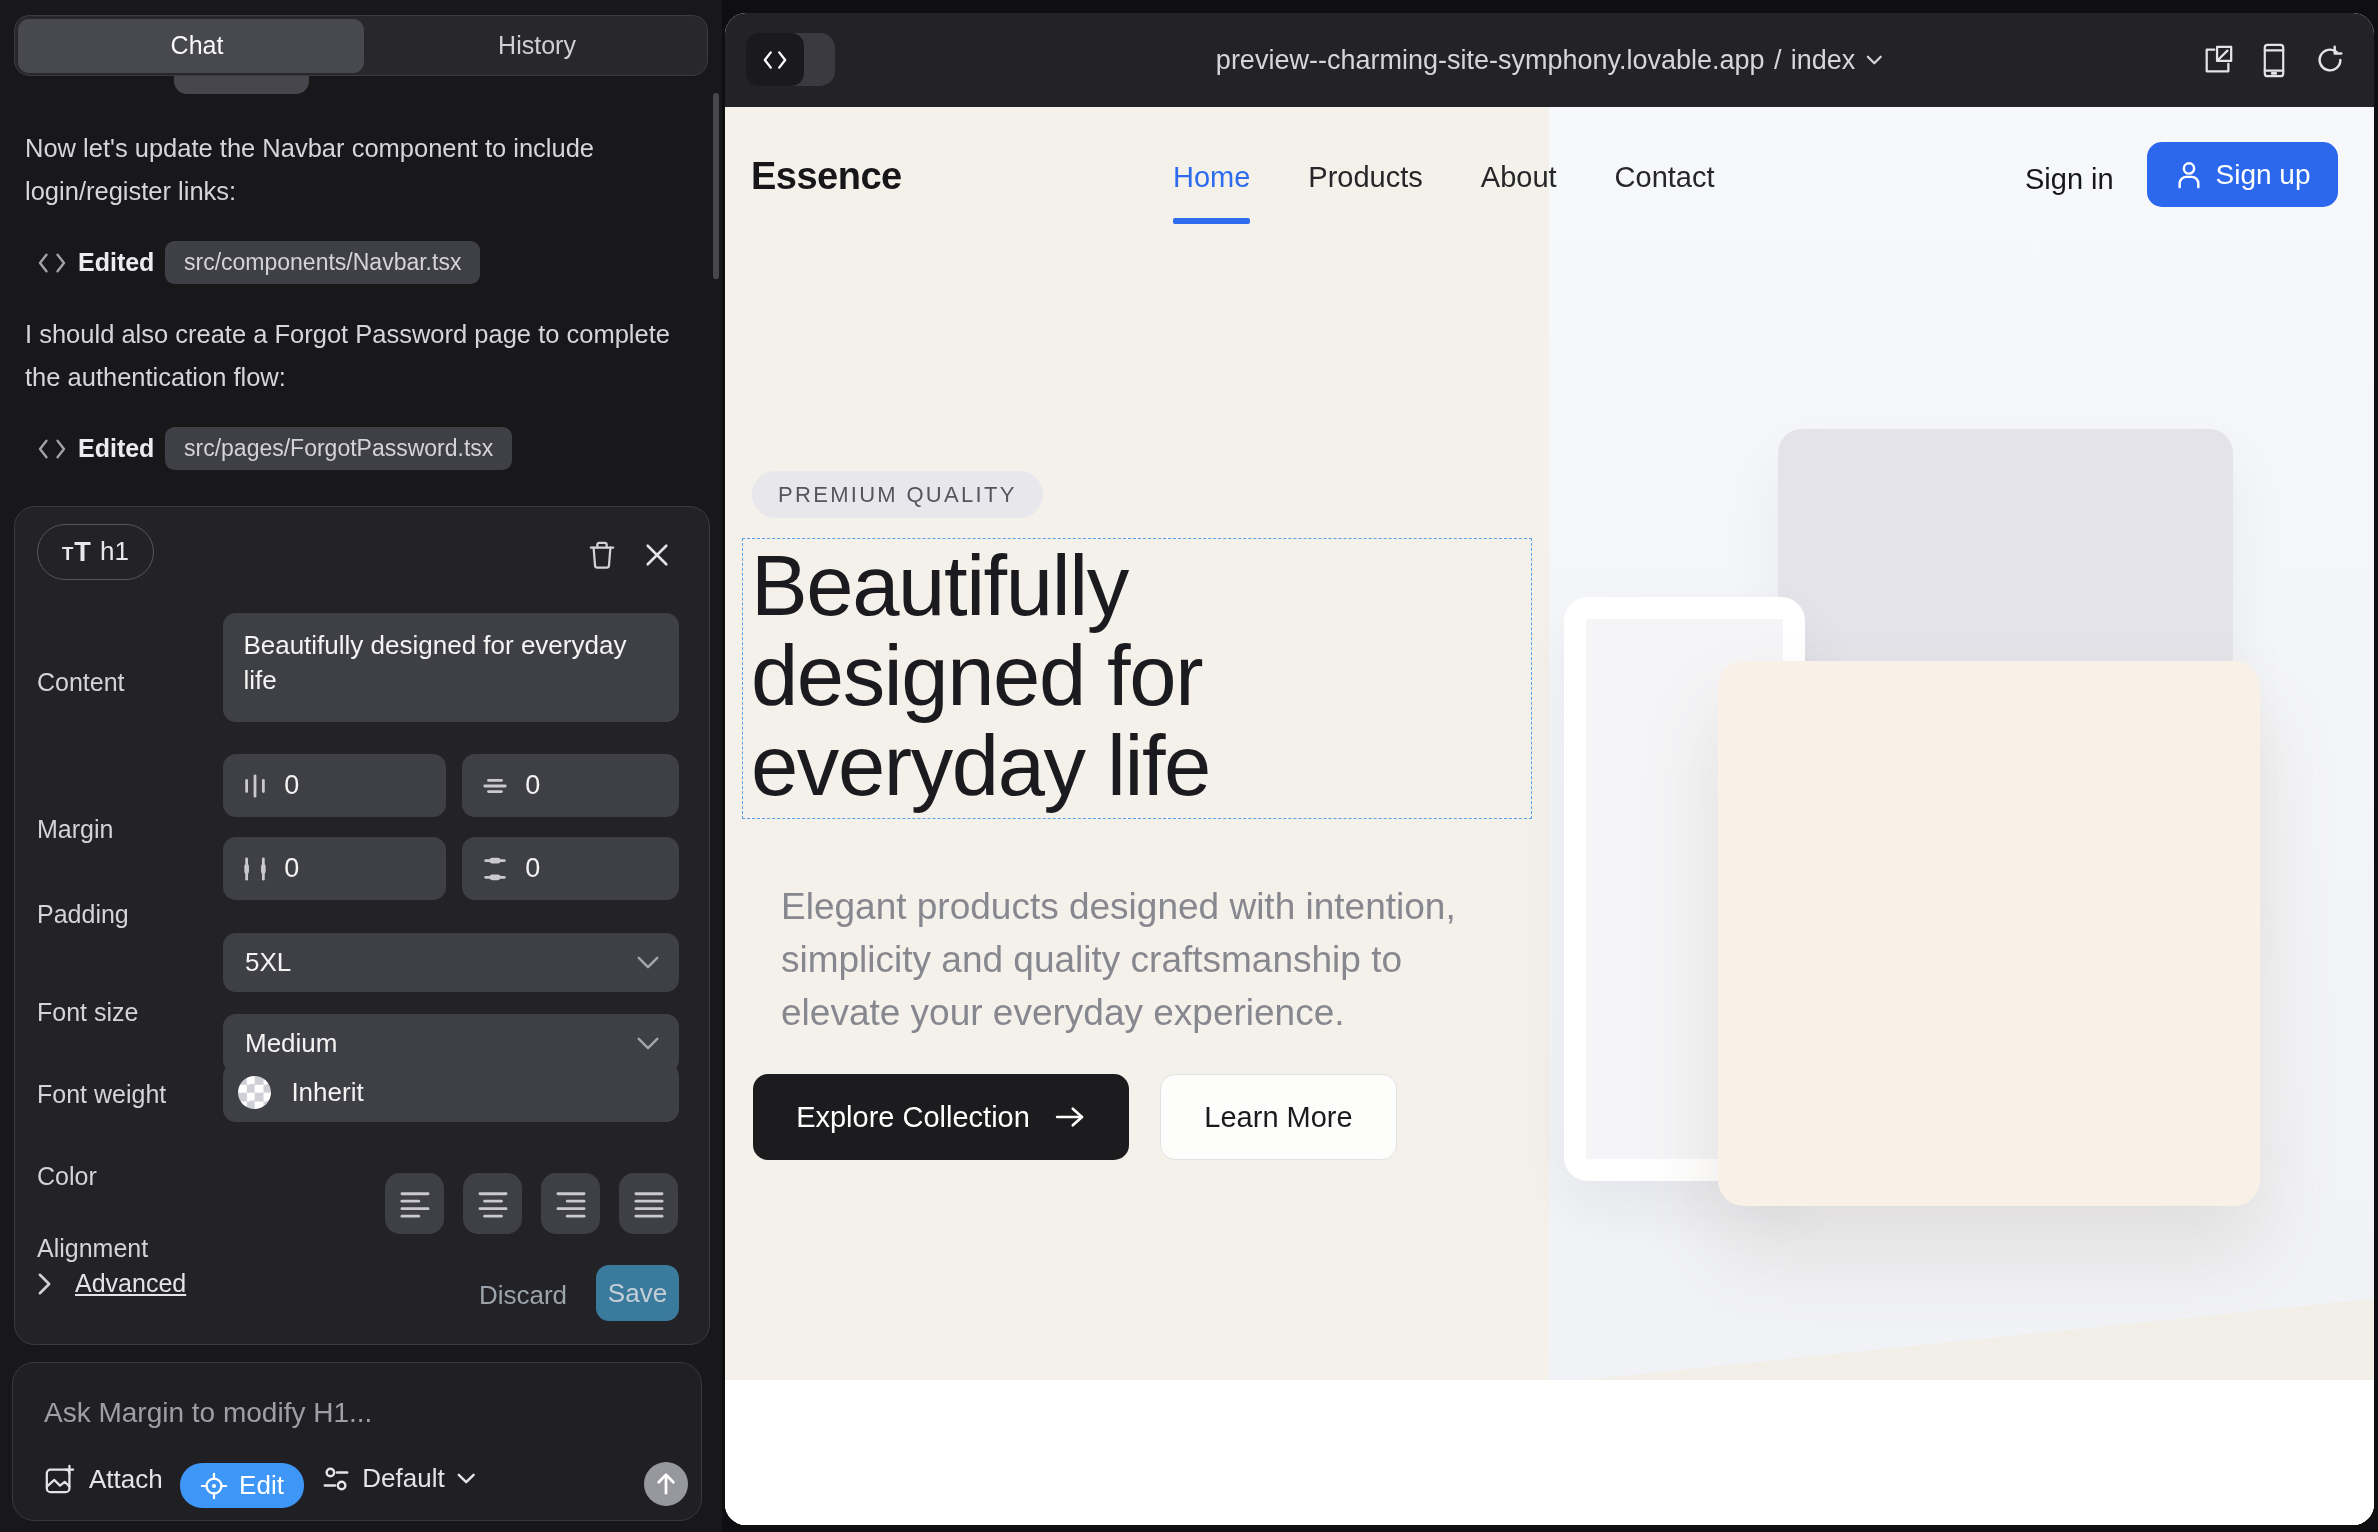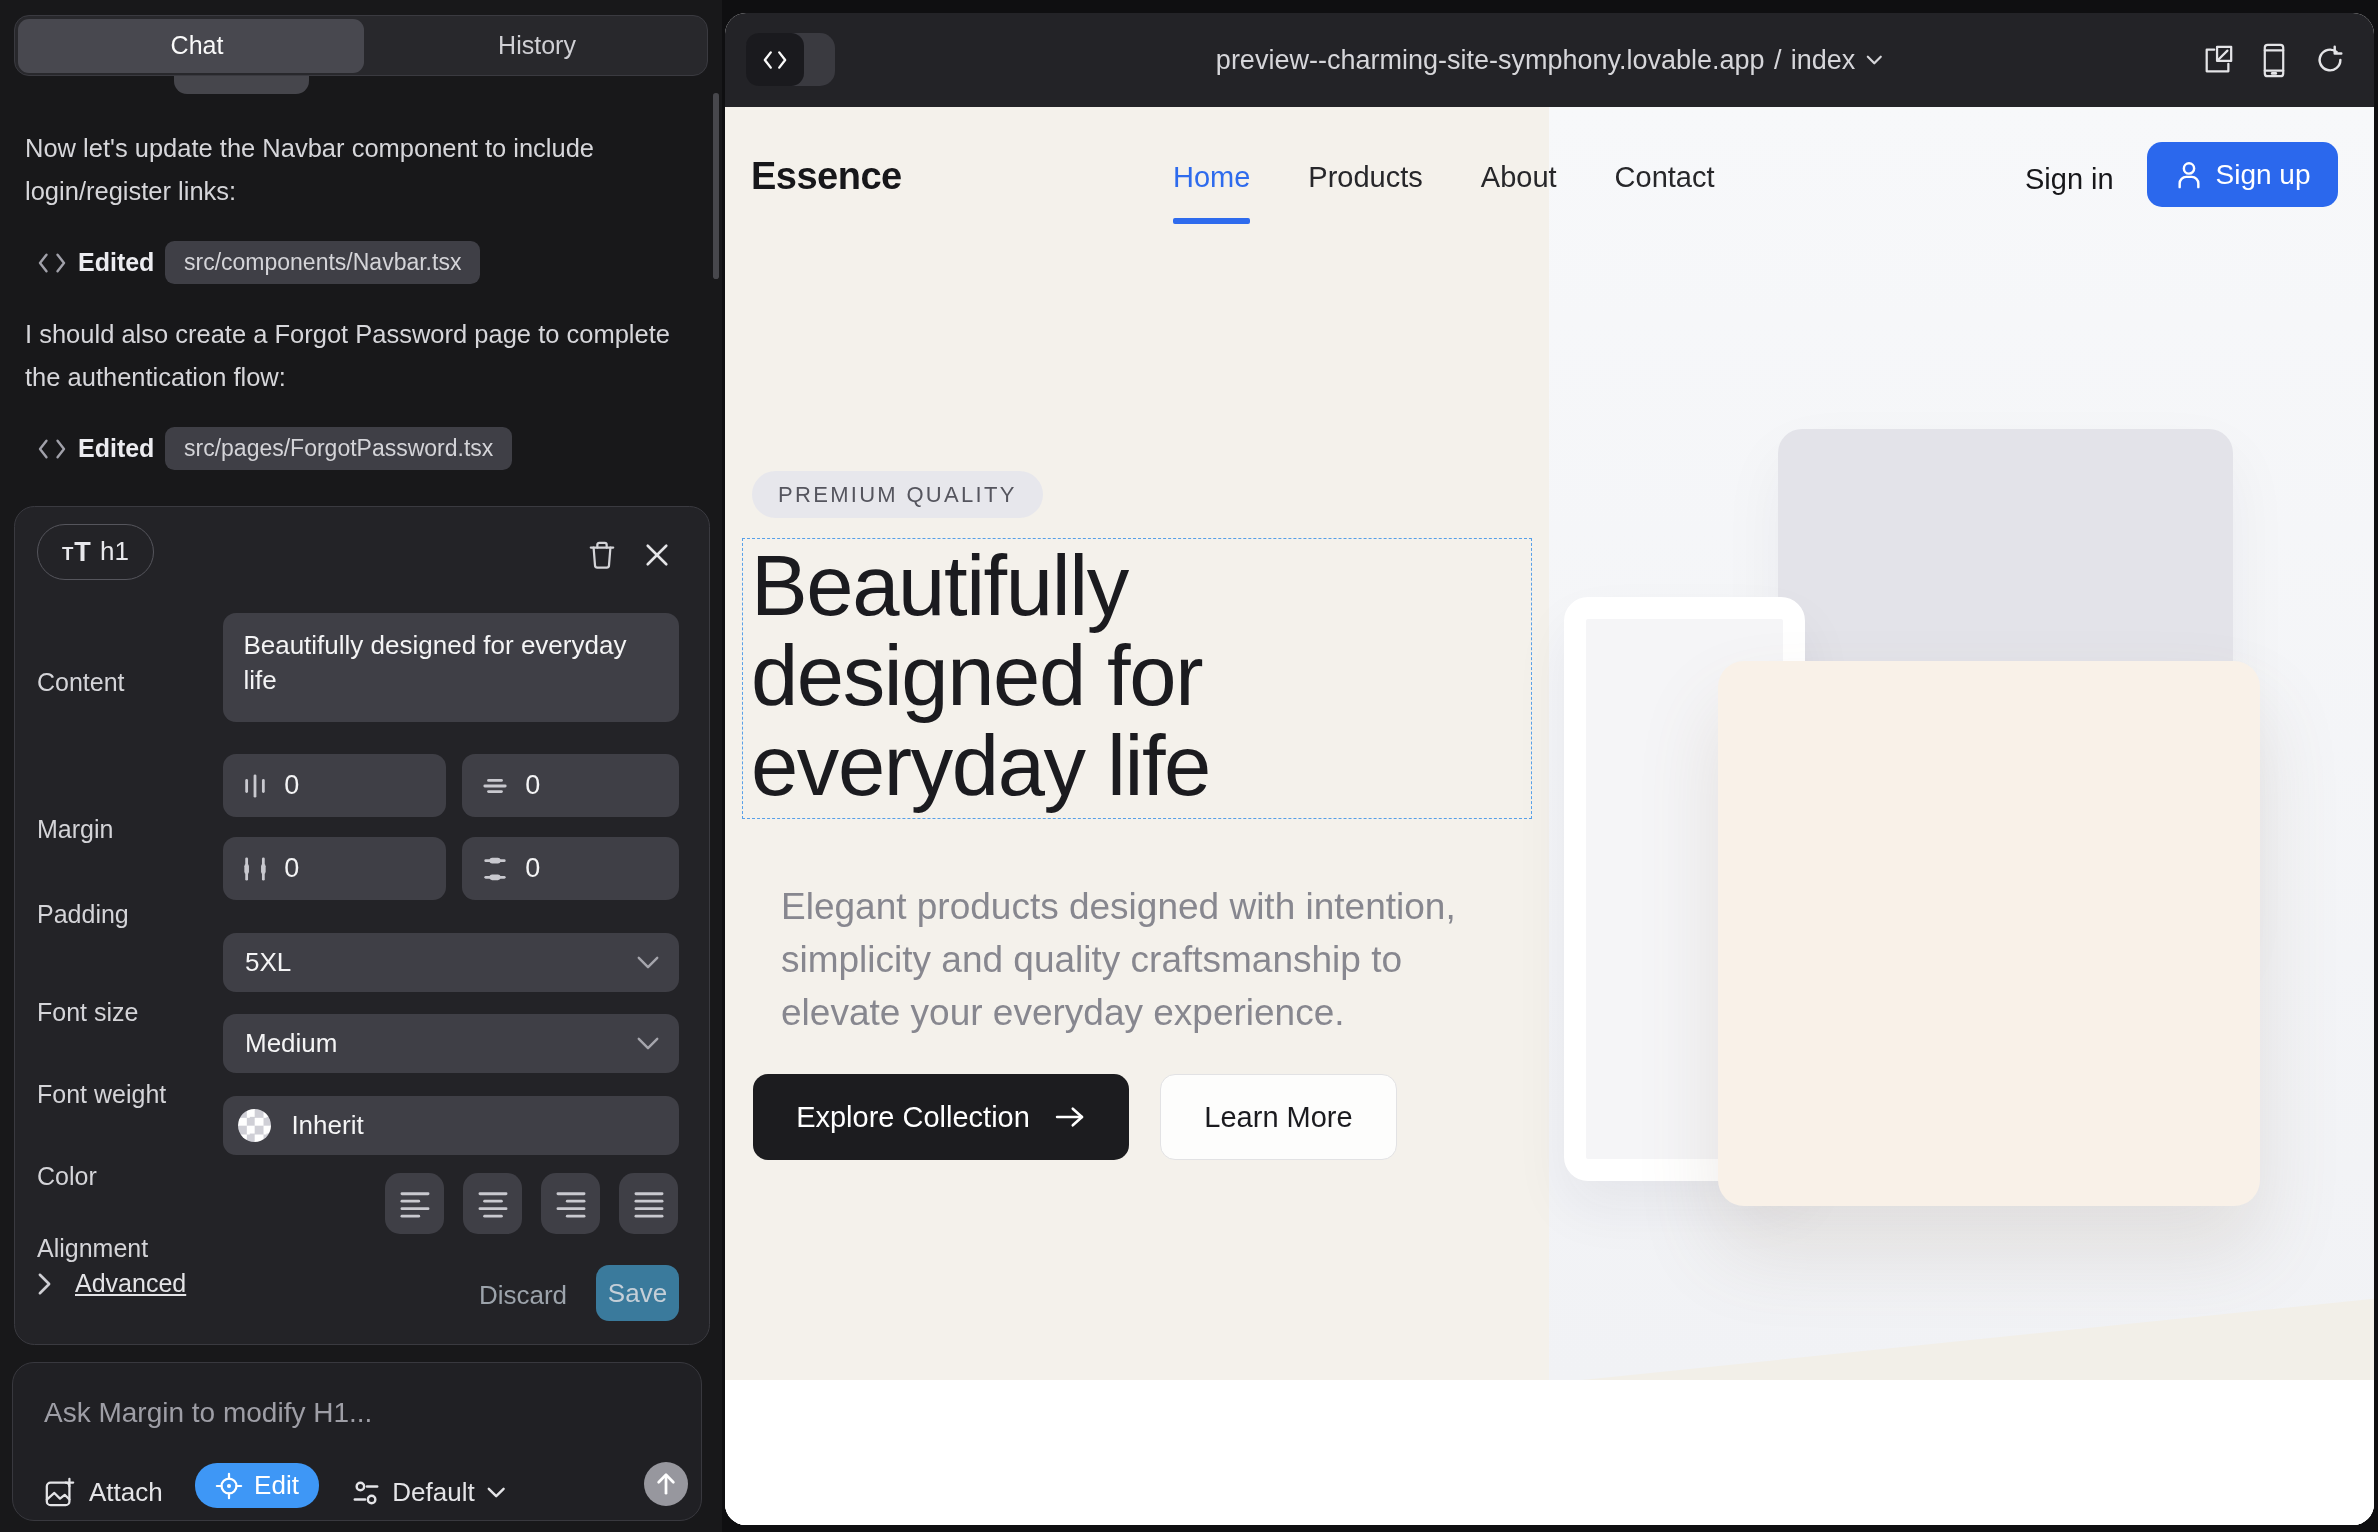--- a/index.html
+++ b/index.html
@@ -66,21 +66,21 @@
   .discard-btn { position:absolute; left:464px; top:762px; width:88px; height:52px; display:flex;
                  align-items:center; justify-content:center; font-size:26px; color:#9ca3ab; }
   .save-btn { position:absolute; left:581px; top:758px; width:83px; height:56px; background:#3a7a9c;
               border-radius:13px; display:flex; align-items:center; justify-content:center;
               font-size:26px; color:#c5cfd8; }
 
   
   .prompt { position:absolute; left:12px; top:1362px; width:690px; height:159px;
             background:#202024; border:0.9px solid #38383e; border-radius:22px; }
   .prompt-placeholder { position:absolute; left:31px; top:34px; font-size:28px; color:#9e9ea6; }
-  .prompt-toolbar { position:absolute; left:31px; top:100px; height:45px; display:flex; align-items:flex-end; gap:32px; }
+  .prompt-toolbar { position:absolute; left:31px; top:100px; height:45px; display:flex; align-items:flex-start; gap:17px; }
   .attach { display:flex; align-items:center; gap:13px; color:#e4e4e7; font-size:26px; }
   .edit-pill { height:45px; background:#3e97f6; border-radius:22px; display:flex; align-items:center;
                gap:11px; padding:0 20.4px; color:#ffffff; font-size:26px; }
   .mode { display:flex; align-items:center; gap:11px; color:#e4e4e7; font-size:26px; }
   .send-btn { position:absolute; left:631px; top:99px; width:44px; height:44px; border-radius:50%;
               background:#97979e; display:flex; align-items:center; justify-content:center; color:#ffffff; }
 
   
   .browser { position:absolute; left:725px; top:13px; width:1649px; height:1512px;
              border-radius:21px; overflow:hidden; background:#ffffff; }
@@ -261,21 +261,21 @@
     <div class="field select" style="top:507px;">
       <span>Medium</span>
       <span class="chev">
         <svg width="24" height="15" viewBox="0 0 26 16" fill="none" stroke="currentColor" stroke-width="2.6" stroke-linecap="round" stroke-linejoin="round">
             <path d="M3 3 L13 13 L23 3"></path>
           </svg>
       </span>
     </div>
 
     <div class="ed-label" style="top:607px;">Color</div>
-    <div class="field select" style="top:589px;padding-left:15px;">
+    <div class="field select" style="top:556px;padding-left:15px;">
       <span class="swatch"></span>
       <span>Inherit</span>
     </div>
 
     <div class="ed-label" style="top:679px;">Alignment</div>
     <div class="align-btn" style="left:370px;">
       <svg width="32" height="28" viewBox="0 0 34 30" stroke="currentColor" stroke-width="3" stroke-linecap="round">
           <path d="M3 4 H31"></path>
           <path d="M3 12 H21"></path>
           <path d="M3 20 H31"></path>

